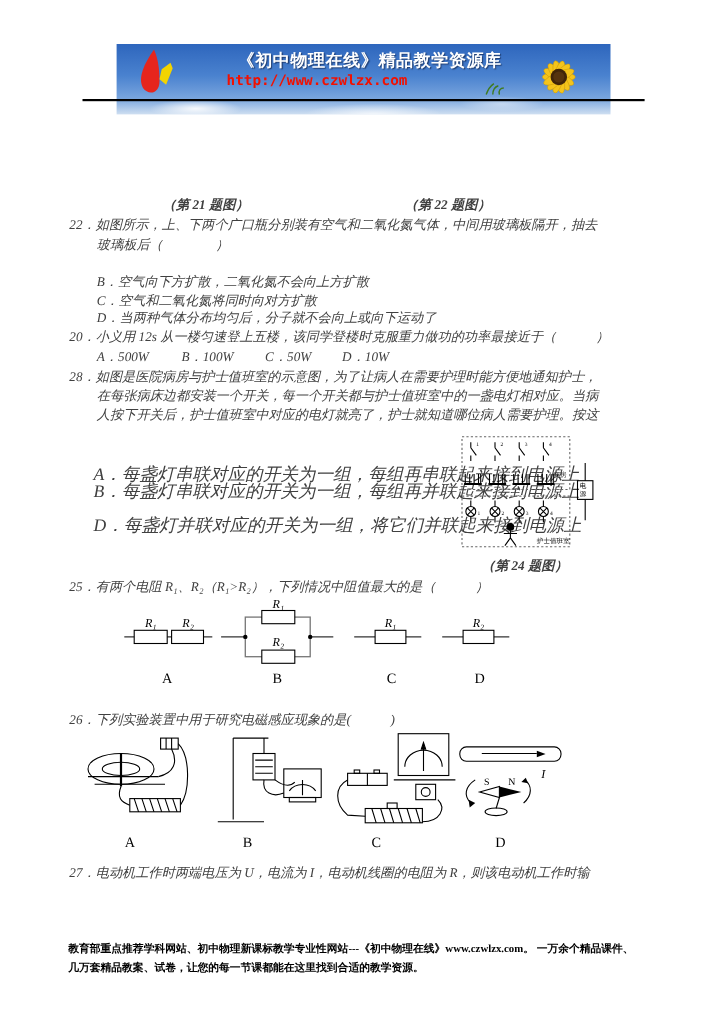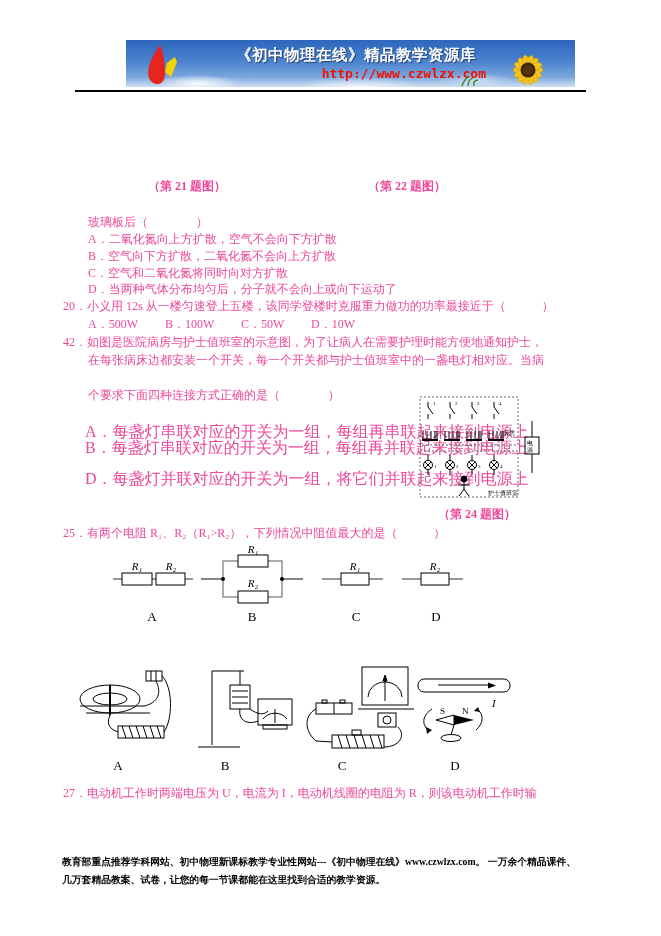--- a/index.html
+++ b/index.html
@@ -1,35 +1,35 @@
 <!DOCTYPE html>
 <html><head>
 <meta charset="utf-8">
 <style>
   html,body{margin:0;padding:0;background:#fff;}
   #page{position:relative;width:661px;height:936px;background:#fff;overflow:hidden;
         font-family:"Liberation Serif","DejaVu Serif",serif;color:#000;}
-  .tline{position:absolute;font-size:12px;line-height:14px;white-space:pre;color:#ec4899;}
+  .tline{position:absolute;font-size:12px;line-height:14px;white-space:pre;color:#404040;font-style:italic;}
   .cap{font-weight:bold;}
   .small-opt{font-size:16px;}
   .fig{position:absolute;}
   .flabel{position:absolute;font-size:6px;line-height:7px;color:#000;}
   .vlabel{position:absolute;font-size:6px;line-height:7px;width:8px;word-break:break-all;color:#000;}
   .foot{position:absolute;font-size:9.8px;font-weight:bold;color:#000;white-space:pre;}
   
-  #banner{position:absolute;left:106px;top:40px;width:449px;height:47px;overflow:hidden;
+  #banner{position:absolute;left:106px;top:40px;width:449px;height:64px;overflow:hidden;
     background:
       radial-gradient(60px 12px at 16% 92%, rgba(255,255,255,.9), rgba(255,255,255,0) 70%),
       radial-gradient(90px 14px at 52% 100%, rgba(255,255,255,.75), rgba(255,255,255,0) 70%),
       radial-gradient(55px 10px at 78% 85%, rgba(255,255,255,.45), rgba(255,255,255,0) 70%),
-      linear-gradient(180deg,#2e66bd 0%,#4a82cf 45%,#7aa6de 78%,#cfdff1 100%); margin-left: 20px;}
+      linear-gradient(180deg,#2e66bd 0%,#4a82cf 45%,#7aa6de 78%,#cfdff1 100%);}
   .btitle{position:absolute;left:100px;top:5px;width:260px;text-align:center;color:#fff;
     font-weight:bold;font-size:15.5px;letter-spacing:.5px;white-space:nowrap;
     text-shadow:1px 1px 1px rgba(20,40,80,.75);}
-  .burl{position:absolute;left:100px;top:26px;width:260px;text-align:right;color:#f21000;
+  .burl{position:absolute;left:100px;top:26px;width:260px;text-align:left;color:#f21000;
     font-weight:bold;font-size:13px;font-family:"DejaVu Sans Mono",monospace;white-space:nowrap;}
   #rule{position:absolute;left:75px;top:90px;width:511px;height:2px;background:#000;}
   svg text{font-family:"Liberation Serif","DejaVu Serif",serif;}
 </style>
 </head>
 <body>
 
 <div id="page">
 
   <div id="banner">
@@ -58,35 +58,35 @@
         <path d="M12,32 C12,27 14,25 17,24"></path>
         <path d="M18,32 C17,28 19,26 22,26"></path>
       </g>
     </svg>
   </div>
   <div id="rule"></div>
 
   <div class="tline cap" style="left:148px;top:179px">（第 21 题图）</div>
   <div class="tline cap" style="left:368px;top:179px">（第 22 题图）</div>
 
+  <div class="tline" style="left:63px;top:197px">22．如图所示，上、下两个广口瓶分别装有空气和二氧化氮气体，中间用玻璃板隔开，抽去</div>
   <div class="tline" style="left:88px;top:215px">玻璃板后（　　　　）</div>
-  <div class="tline" style="left:88px;top:232px">A．二氧化氮向上方扩散，空气不会向下方扩散</div>
   <div class="tline" style="left:88px;top:249px">B．空气向下方扩散，二氧化氮不会向上方扩散</div>
   <div class="tline" style="left:88px;top:266px">C．空气和二氧化氮将同时向对方扩散</div>
   <div class="tline" style="left:88px;top:282px">D．当两种气体分布均匀后，分子就不会向上或向下运动了</div>
 
   <div class="tline" style="left:63px;top:299px">20．小义用 12s 从一楼匀速登上五楼，该同学登楼时克服重力做功的功率最接近于（　　　）</div>
   <div class="tline" style="left:88px;top:317px">A．500W</div>
   <div class="tline" style="left:165px;top:317px">B．100W</div>
   <div class="tline" style="left:241px;top:317px">C．50W</div>
   <div class="tline" style="left:311px;top:317px">D．10W</div>
 
-  <div class="tline" style="left:63px;top:335px">42．如图是医院病房与护士值班室的示意图，为了让病人在需要护理时能方便地通知护士，</div>
+  <div class="tline" style="left:63px;top:335px">28．如图是医院病房与护士值班室的示意图，为了让病人在需要护理时能方便地通知护士，</div>
   <div class="tline" style="left:88px;top:353px">在每张病床边都安装一个开关，每一个开关都与护士值班室中的一盏电灯相对应。当病</div>
-  <div class="tline" style="left:88px;top:388px">个要求下面四种连接方式正确的是（　　　　）</div>
+  <div class="tline" style="left:88px;top:370px">人按下开关后，护士值班室中对应的电灯就亮了，护士就知道哪位病人需要护理。按这</div>
   <div class="tline small-opt" style="left:85px;top:425px">A．每盏灯串联对应的开关为一组，每组再串联起来接到电源上</div>
   <div class="tline small-opt" style="left:85px;top:441px">B．每盏灯串联对应的开关为一组，每组再并联起来接到电源上</div>
   <div class="tline small-opt" style="left:85px;top:472px">D．每盏灯并联对应的开关为一组，将它们并联起来接到电源上</div>
 
   <svg class="fig" style="left:418px;top:393px" width="130" height="114" viewBox="0 0 130 114">
     <g stroke="#666" fill="none" stroke-width="1" stroke-dasharray="2,2">
       <rect x="2" y="4" width="98" height="48"></rect>
       <rect x="2" y="58" width="98" height="46"></rect>
     </g>
 
@@ -185,20 +185,21 @@
       <text x="340" y="25">R₂</text>
     </g>
     <g font-size="13" fill="#000" text-anchor="middle">
       <text x="57" y="76">A</text>
       <text x="157" y="76">B</text>
       <text x="261" y="76">C</text>
       <text x="341" y="76">D</text>
     </g>
   </svg>
 
+  <div class="tline" style="left:63px;top:647px">26．下列实验装置中用于研究电磁感应现象的是(　　　)</div>
   <svg class="fig" style="left:70px;top:663px" width="500" height="112" viewBox="0 0 500 112">
 
     <g stroke="#000" stroke-width="1" fill="none">
       <ellipse cx="40" cy="36" rx="30" ry="14"></ellipse>
       <ellipse cx="40" cy="36" rx="17" ry="6"></ellipse>
       <line x1="40" y1="22" x2="40" y2="52" stroke-width="2"></line>
       <line x1="10" y1="43" x2="74" y2="43"></line>
       <line x1="16" y1="50" x2="80" y2="50"></line>
       <rect x="76" y="8" width="16" height="10"></rect>
       <line x1="81" y1="8" x2="81" y2="18"></line>

